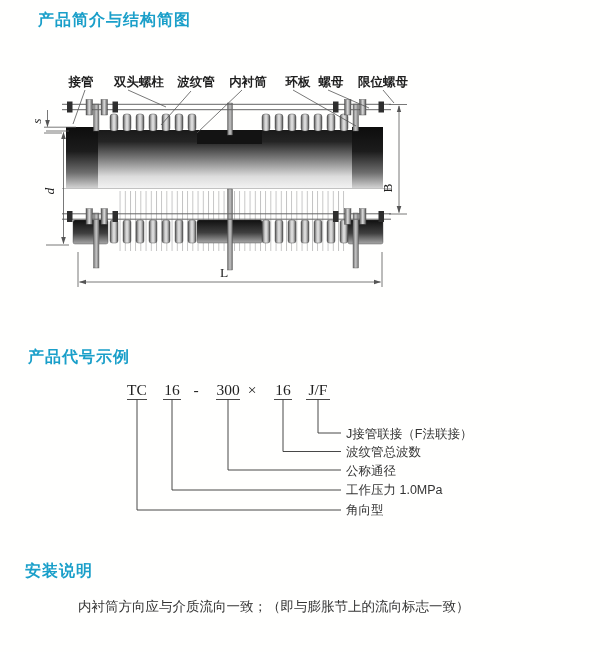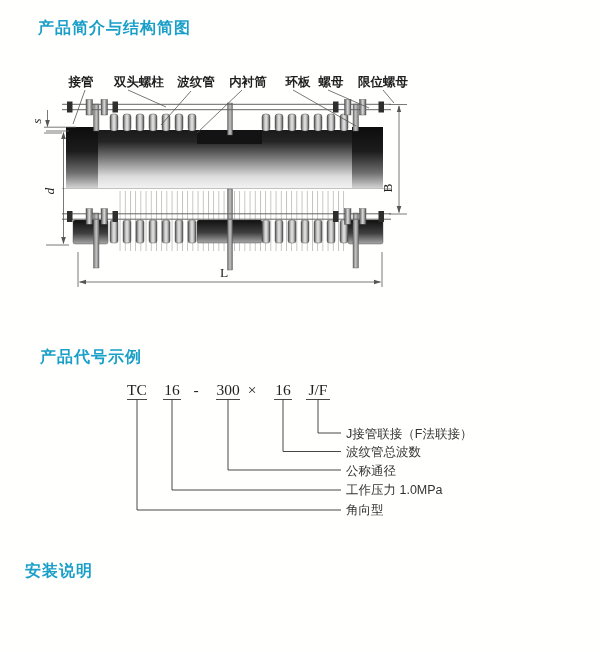--- a/index.html
+++ b/index.html
@@ -4,22 +4,22 @@
 <style>
   html,body{margin:0;padding:0;}
   body{
     width:600px;height:652px;position:relative;background:#fffffe;
     font-family:"Liberation Sans","DejaVu Sans",sans-serif;overflow:hidden;
   }
   .sec-heading{
     position:absolute;left:38px;font-size:16px;font-weight:bold;
     color:#1a9fc9;letter-spacing:1px;white-space:nowrap;
   }
-  #heading-intro{top:18px;}
-  #heading-code{top:347px;left:40px;}
+  #heading-intro{top:10px;}
+  #heading-code{top:347px;left:28px;}
   #heading-install{top:561px;left:25px;}
   .install-text{
     position:absolute;left:78px;top:593px;font-size:13.5px;color:#333;
     line-height:27px;white-space:nowrap;
   }
   svg text{font-family:"Liberation Sans","DejaVu Sans",sans-serif;}
   .part-label{font-size:12.5px;font-weight:600;fill:#1f1f1f;}
   .dim-label{font-family:"Liberation Serif","DejaVu Serif",serif;font-size:13.5px;fill:#222;}
   .dim-label.it{font-style:italic;}
   .code-seg{font-family:"Liberation Serif","DejaVu Serif",serif;font-size:15.5px;fill:#222;}
@@ -241,13 +241,14 @@
     <text class="callout-label" x="346" y="456">波纹管总波数</text>
     <text class="callout-label" x="346" y="474.5">公称通径</text>
     <text class="callout-label" x="346" y="494">工作压力 1.0MPa</text>
     <text class="callout-label" x="346" y="514">角向型</text>
   </g>
 </svg>
 
 <div id="heading-install" class="sec-heading">安装说明</div>
 
 <div class="install-text">
+  <div>内衬筒方向应与介质流向一致；（即与膨胀节上的流向标志一致）</div>
 </div>
 
 </body></html>

